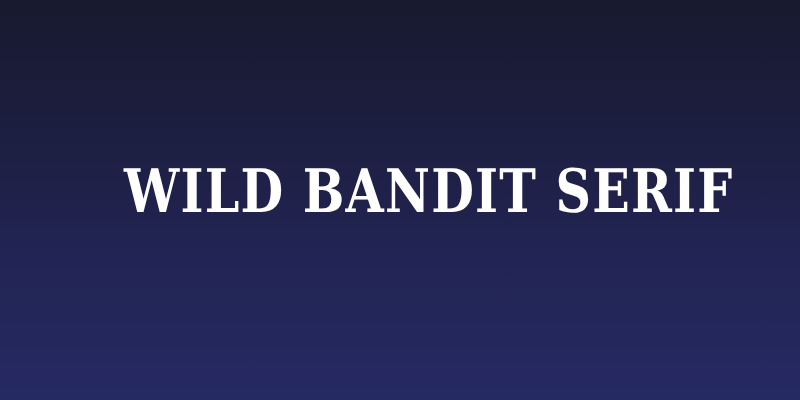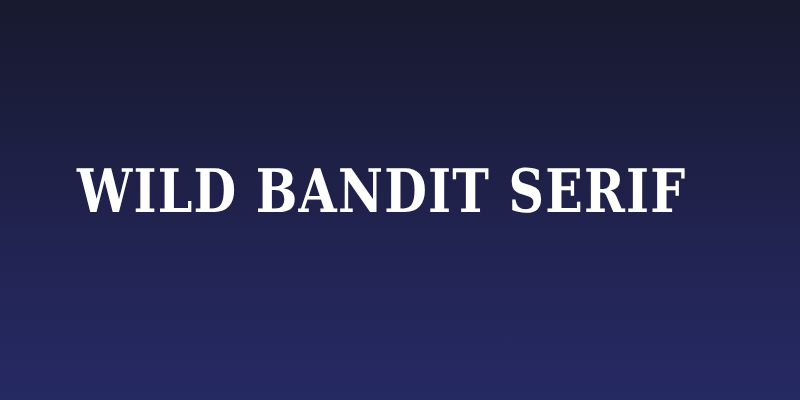--- a/index.html
+++ b/index.html
@@ -34,21 +34,21 @@
     align-items: center;
     justify-content: center;
     overflow: hidden;
   }
 
   
   .specimen-stage {
     position: relative;
     display: flex;
     align-items: center;
-    justify-content: flex-start;
+    justify-content: flex-end;
     width: 100%;
     
     padding-left: 10px;
     padding-bottom: 16px;
     box-sizing: border-box;
   }
 
   .specimen-text {
     display: block;
     margin: 0;

